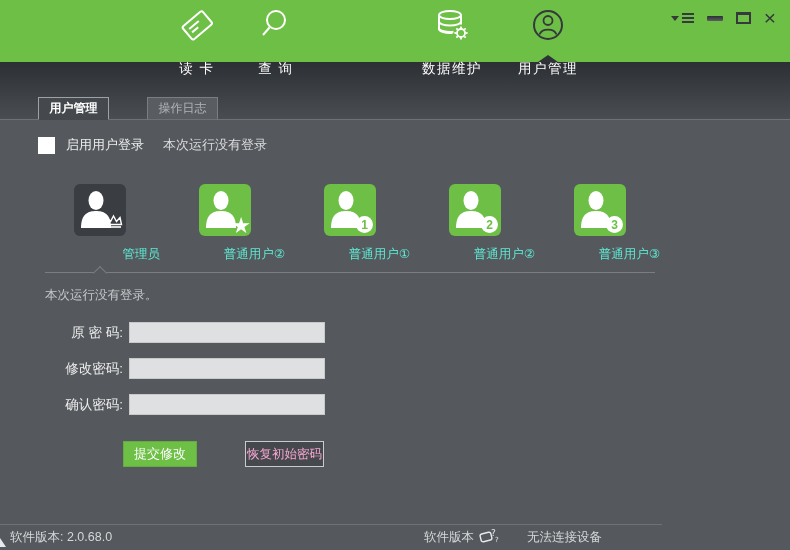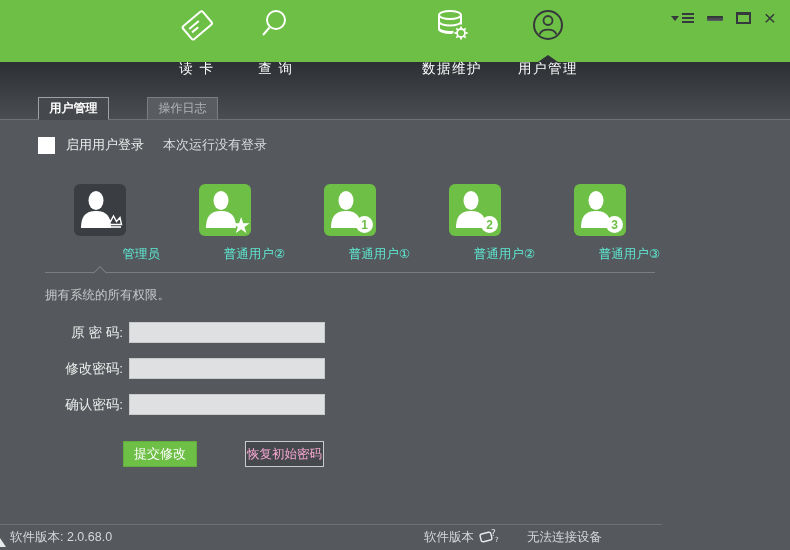--- a/index.html
+++ b/index.html
@@ -288,21 +288,21 @@
     <ellipse cx="22" cy="16.5" rx="7.5" ry="9.5" fill="#ffffff"></ellipse>
     <path d="M7 44 C7 30 14 27 22 27 C30 27 37 30 37 44 Z" fill="#ffffff"></path>
   </svg>
   <span class="badge-num">3</span>
 </div>
 <div class="tile-label" style="left:600px;">普通用户③</div>
 
 <div class="divider"></div>
 <div class="divider-notch"></div>
 
-<div class="perm-desc">拥有系统的所有权限。</div>
+<div class="perm-desc">本次运行没有登录。</div>
 
 <div class="form-row r0">
   <span class="form-label">原 密 码:</span>
   <input class="form-input" type="password" value="" style="">
 </div>
 <div class="form-row r1">
   <span class="form-label">修改密码:</span>
   <input class="form-input" type="password" value="" style="">
 </div>
 <div class="form-row r2">

